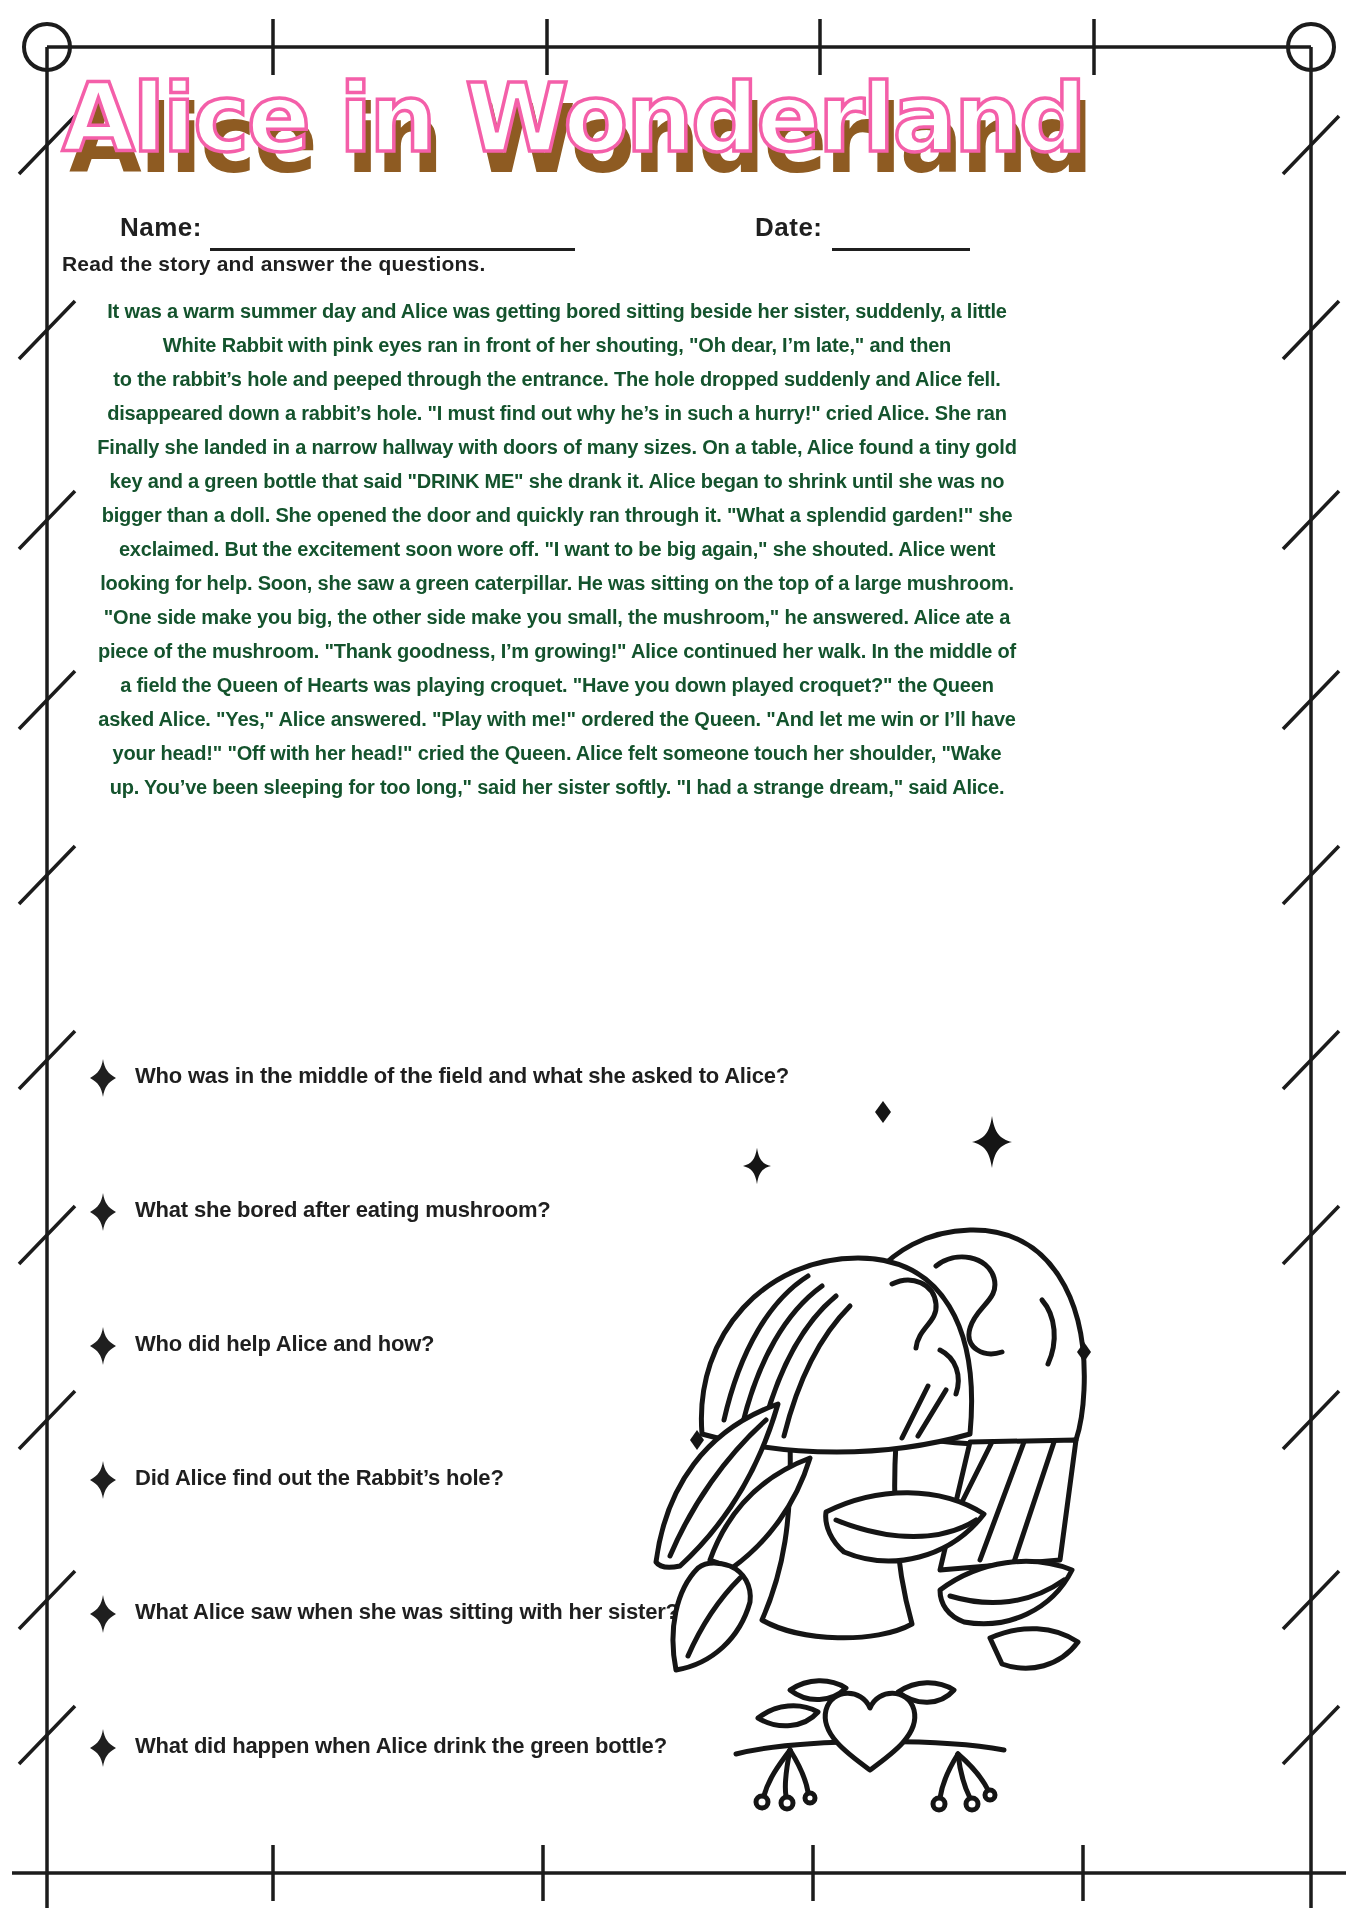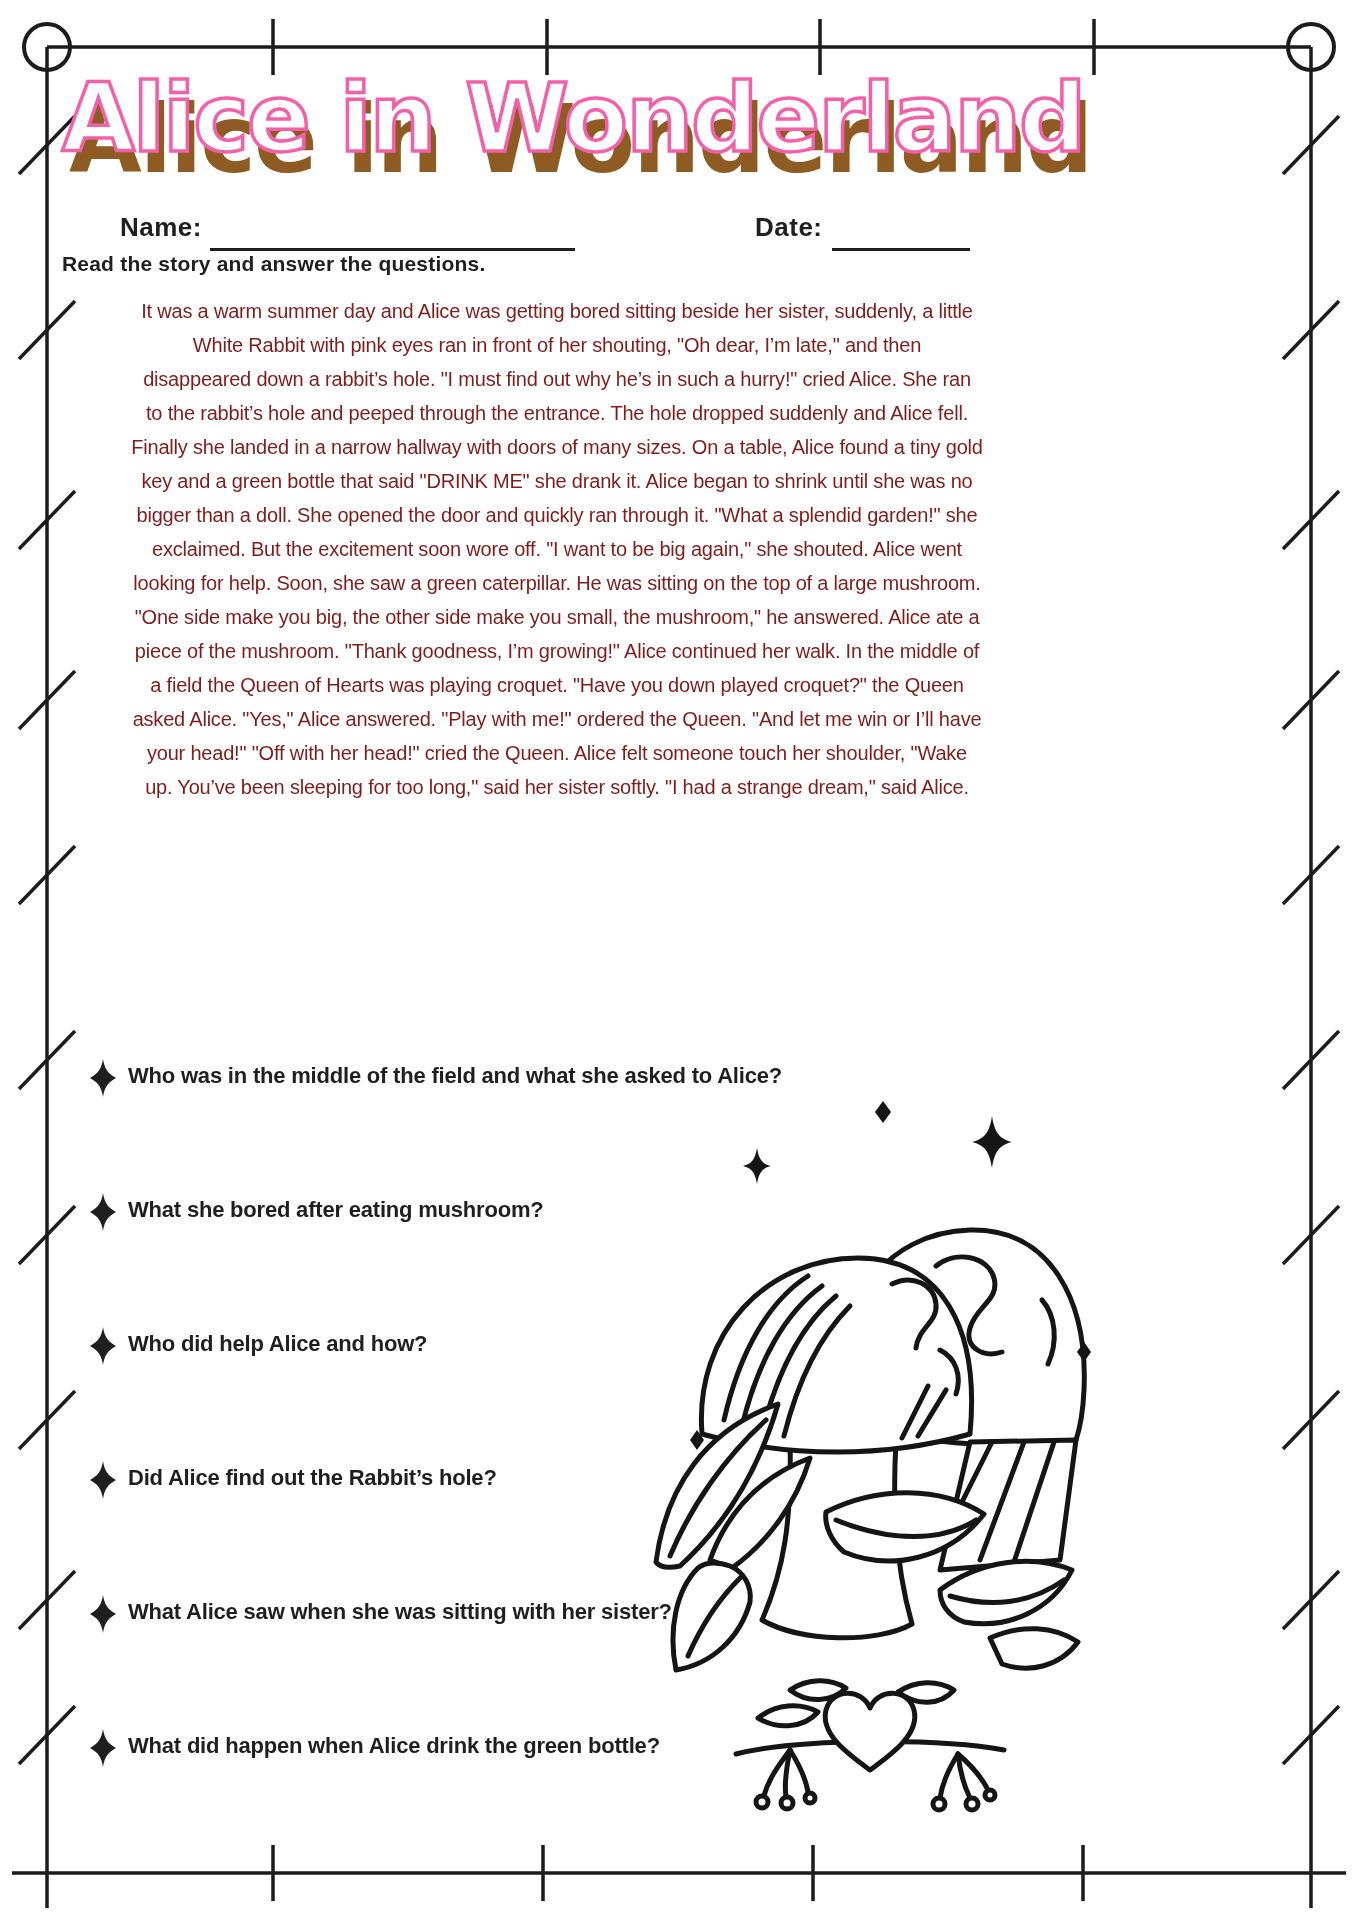--- a/index.html
+++ b/index.html
@@ -32,26 +32,26 @@
 
   .instruction {
     position:absolute; left:62px; top:252px; width:990px; text-align:left;
     font-size:21px; font-weight:600; letter-spacing:0.2px;
   }
 
   
   .story { position:absolute; left:62px; top:294px; width:990px; }
   .story-line {
     height:34px; line-height:34px; text-align:center; white-space:nowrap;
-    font-size:20px; font-weight:400; letter-spacing:-0.2px; color:#7f1d1d;
+    font-size:20px; font-weight:700; letter-spacing:-0.2px; color:#14532d;
   }
 
   
   .questions { position:absolute; left:90px; top:1056px; width:900px; }
-  .q-item { height:134px; display:flex; align-items:flex-start; gap:12px; }
+  .q-item { height:134px; display:flex; align-items:flex-start; gap:19px; }
   .q-bullet { flex:0 0 auto; margin-top:3px; }
   .q-text { font-size:22px; font-weight:600; line-height:40px; letter-spacing:-0.2px; white-space:nowrap; }
 
   
   #illustration { position:absolute; left:640px; top:1090px; }
 </style>
 </head>
 <body>
 
 <svg id="border-svg" width="1358" height="1920" viewBox="0 0 1358 1920">
@@ -76,22 +76,22 @@
   <div class="blank-line name-line"></div>
   <span class="form-label date-label">Date:</span>
   <div class="blank-line date-line"></div>
 </div>
 
 <div class="instruction">Read the story and answer the questions.</div>
 
 <div class="story">
   <div class="story-line">It was a warm summer day and Alice was getting bored sitting beside her sister, suddenly, a little</div>
   <div class="story-line">White Rabbit with pink eyes ran in front of her shouting, "Oh dear, I’m late," and then</div>
+  <div class="story-line">to the rabbit’s hole and peeped through the entrance. The hole dropped suddenly and Alice fell.</div>
   <div class="story-line">disappeared down a rabbit’s hole. "I must find out why he’s in such a hurry!" cried Alice. She ran</div>
-  <div class="story-line">to the rabbit’s hole and peeped through the entrance. The hole dropped suddenly and Alice fell.</div>
   <div class="story-line">Finally she landed in a narrow hallway with doors of many sizes. On a table, Alice found a tiny gold</div>
   <div class="story-line">key and a green bottle that said "DRINK ME" she drank it. Alice began to shrink until she was no</div>
   <div class="story-line">bigger than a doll. She opened the door and quickly ran through it. "What a splendid garden!" she</div>
   <div class="story-line">exclaimed. But the excitement soon wore off. "I want to be big again," she shouted. Alice went</div>
   <div class="story-line">looking for help. Soon, she saw a green caterpillar. He was sitting on the top of a large mushroom.</div>
   <div class="story-line">"One side make you big, the other side make you small, the mushroom," he answered. Alice ate a</div>
   <div class="story-line">piece of the mushroom. "Thank goodness, I’m growing!" Alice continued her walk. In the middle of</div>
   <div class="story-line">a field the Queen of Hearts was playing croquet. "Have you down played croquet?" the Queen</div>
   <div class="story-line">asked Alice. "Yes," Alice answered. "Play with me!" ordered the Queen. "And let me win or I’ll have</div>
   <div class="story-line">your head!" "Off with her head!" cried the Queen. Alice felt someone touch her shoulder, "Wake</div>

